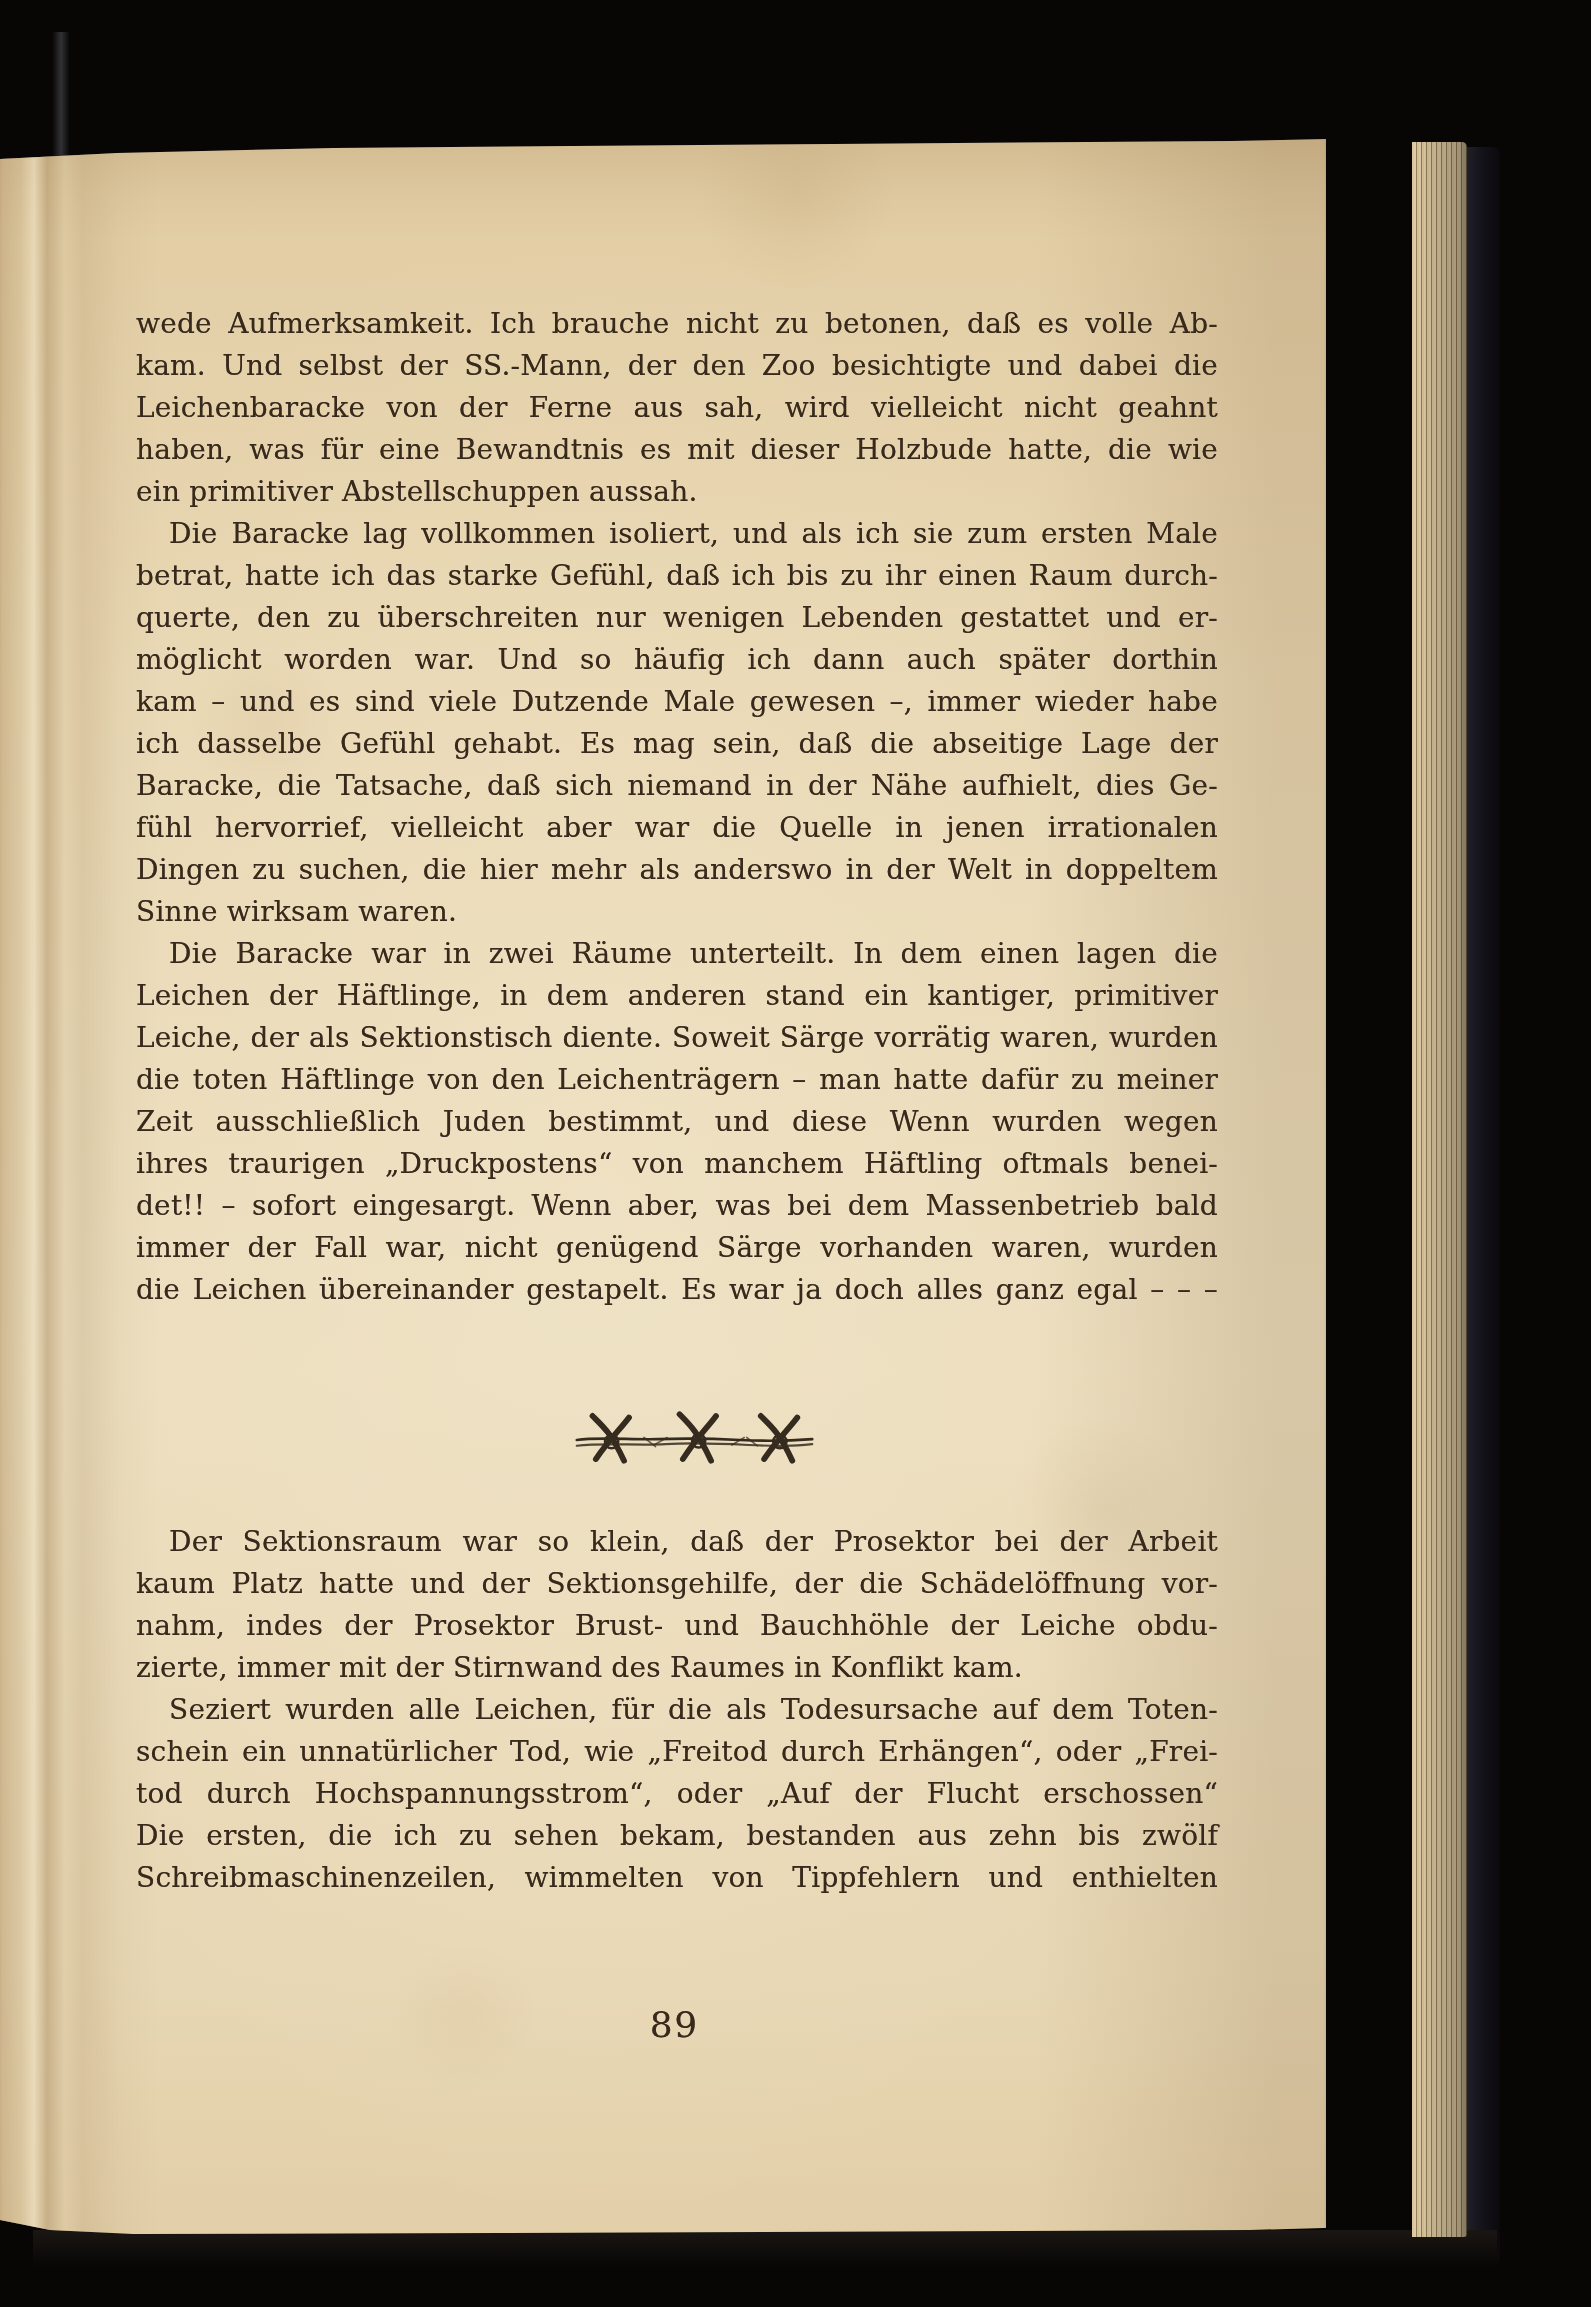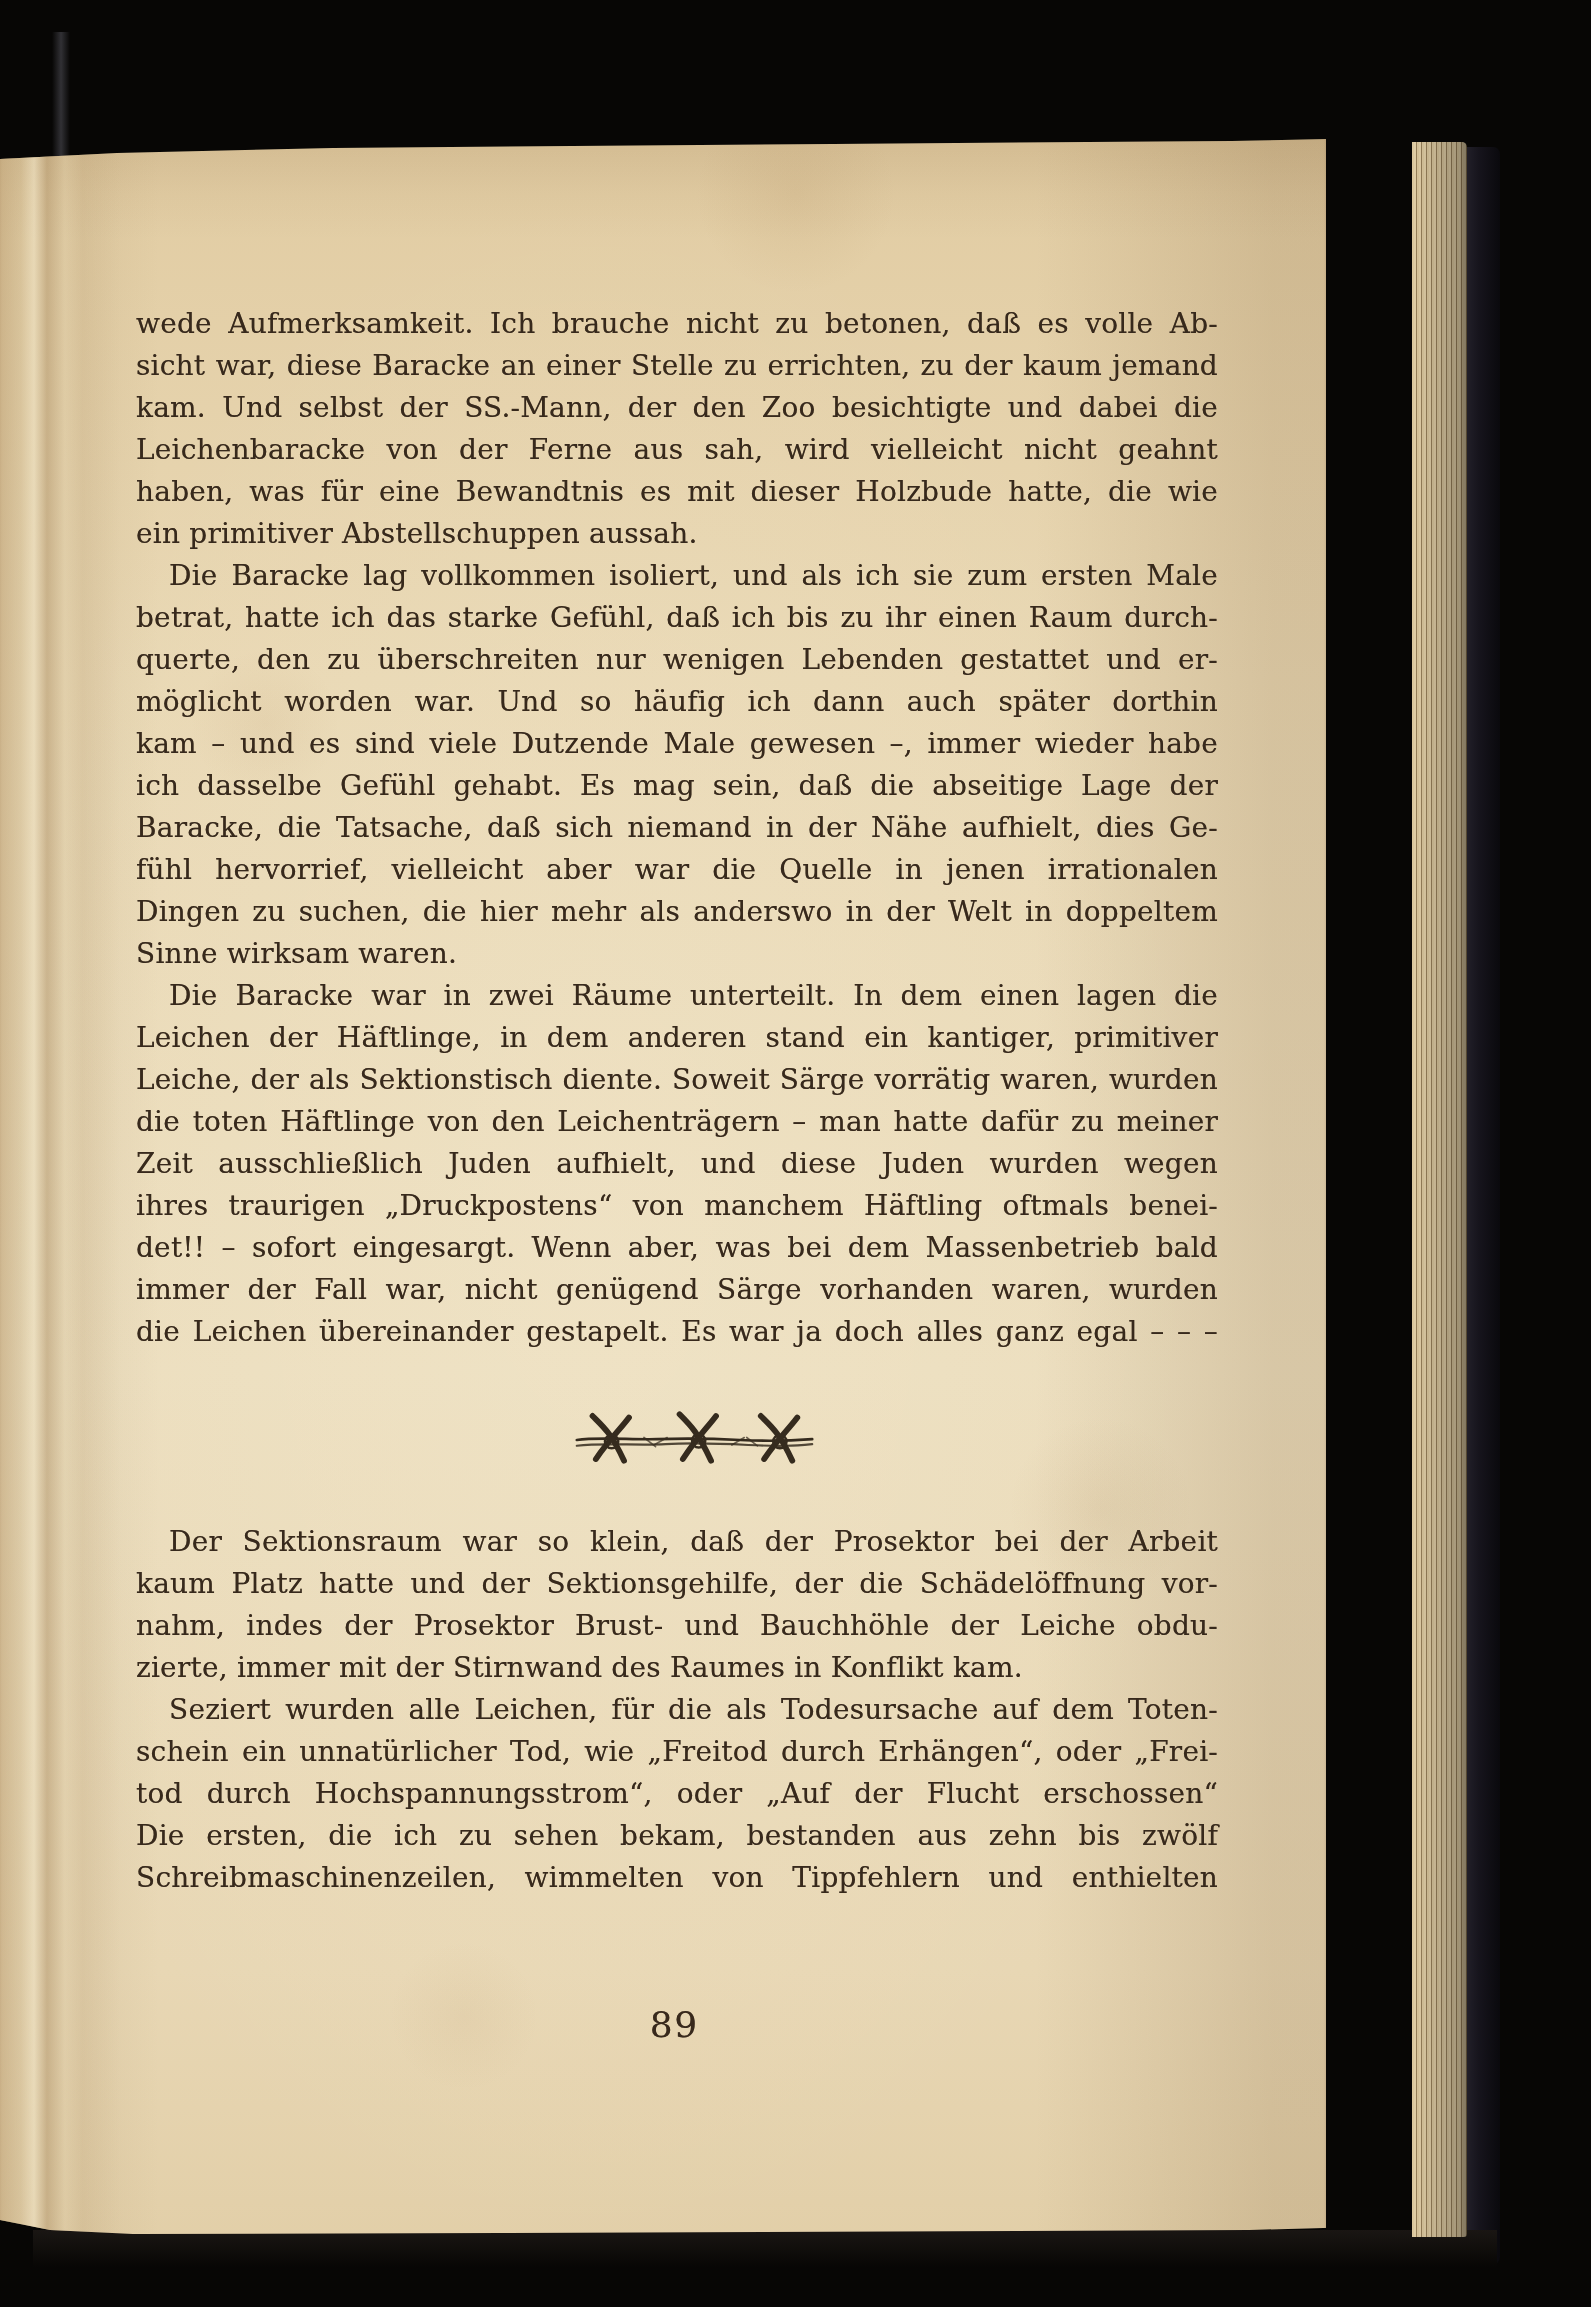--- a/index.html
+++ b/index.html
@@ -122,40 +122,39 @@
   <div class="fore-edge"></div>
   <div class="spine-highlight"></div>
 
   <div class="page">
     <div class="page-shade"></div>
     <div class="page-texture"></div>
     <div class="gutter"></div>
 
     <div class="text-col col-a">
         <div class="tline">wede Aufmerksamkeit. Ich brauche nicht zu betonen, daß es volle Ab-</div>
-        <div class="tline">sicht war, diese Baracke an einer Stelle zu errichten, zu der kaum jemand</div>
         <div class="tline">kam. Und selbst der SS.-Mann, der den Zoo besichtigte und dabei die</div>
         <div class="tline">Leichenbaracke von der Ferne aus sah, wird vielleicht nicht geahnt</div>
         <div class="tline">haben, was für eine Bewandtnis es mit dieser Holzbude hatte, die wie</div>
         <div class="tline endline">ein primitiver Abstellschuppen aussah.</div>
         <div class="tline ind">Die Baracke lag vollkommen isoliert, und als ich sie zum ersten Male</div>
         <div class="tline">betrat, hatte ich das starke Gefühl, daß ich bis zu ihr einen Raum durch-</div>
         <div class="tline">querte, den zu überschreiten nur wenigen Lebenden gestattet und er-</div>
         <div class="tline">möglicht worden war. Und so häufig ich dann auch später dorthin</div>
         <div class="tline">kam – und es sind viele Dutzende Male gewesen –, immer wieder habe</div>
         <div class="tline">ich dasselbe Gefühl gehabt. Es mag sein, daß die abseitige Lage der</div>
         <div class="tline">Baracke, die Tatsache, daß sich niemand in der Nähe aufhielt, dies Ge-</div>
         <div class="tline">fühl hervorrief, vielleicht aber war die Quelle in jenen irrationalen</div>
         <div class="tline">Dingen zu suchen, die hier mehr als anderswo in der Welt in doppeltem</div>
         <div class="tline endline">Sinne wirksam waren.</div>
         <div class="tline ind">Die Baracke war in zwei Räume unterteilt. In dem einen lagen die</div>
         <div class="tline">Leichen der Häftlinge, in dem anderen stand ein kantiger, primitiver</div>
         <div class="tline">Leiche, der als Sektionstisch diente. Soweit Särge vorrätig waren, wurden</div>
         <div class="tline">die toten Häftlinge von den Leichenträgern – man hatte dafür zu meiner</div>
-        <div class="tline">Zeit ausschließlich Juden aufhielt, und diese Juden wurden wegen</div>
+        <div class="tline">Zeit ausschließlich Juden bestimmt, und diese Wenn wurden wegen</div>
         <div class="tline">ihres traurigen „Druckpostens“ von manchem Häftling oftmals benei-</div>
         <div class="tline">det!! – sofort eingesargt. Wenn aber, was bei dem Massenbetrieb bald</div>
         <div class="tline">immer der Fall war, nicht genügend Särge vorhanden waren, wurden</div>
         <div class="tline">die Leichen übereinander gestapelt. Es war ja doch alles ganz egal – – –</div>
       </div>
 
     <div class="ornament">
       <svg viewBox="0 0 290 76" width="241" height="63" xmlns="http://www.w3.org/2000/svg">
         <g stroke="#261c11" fill="none" stroke-linecap="round">
           <path d="M3 41 C 30 37, 70 41, 100 40 S 160 39, 200 41 S 260 42, 287 40" stroke-width="3.2"></path>

